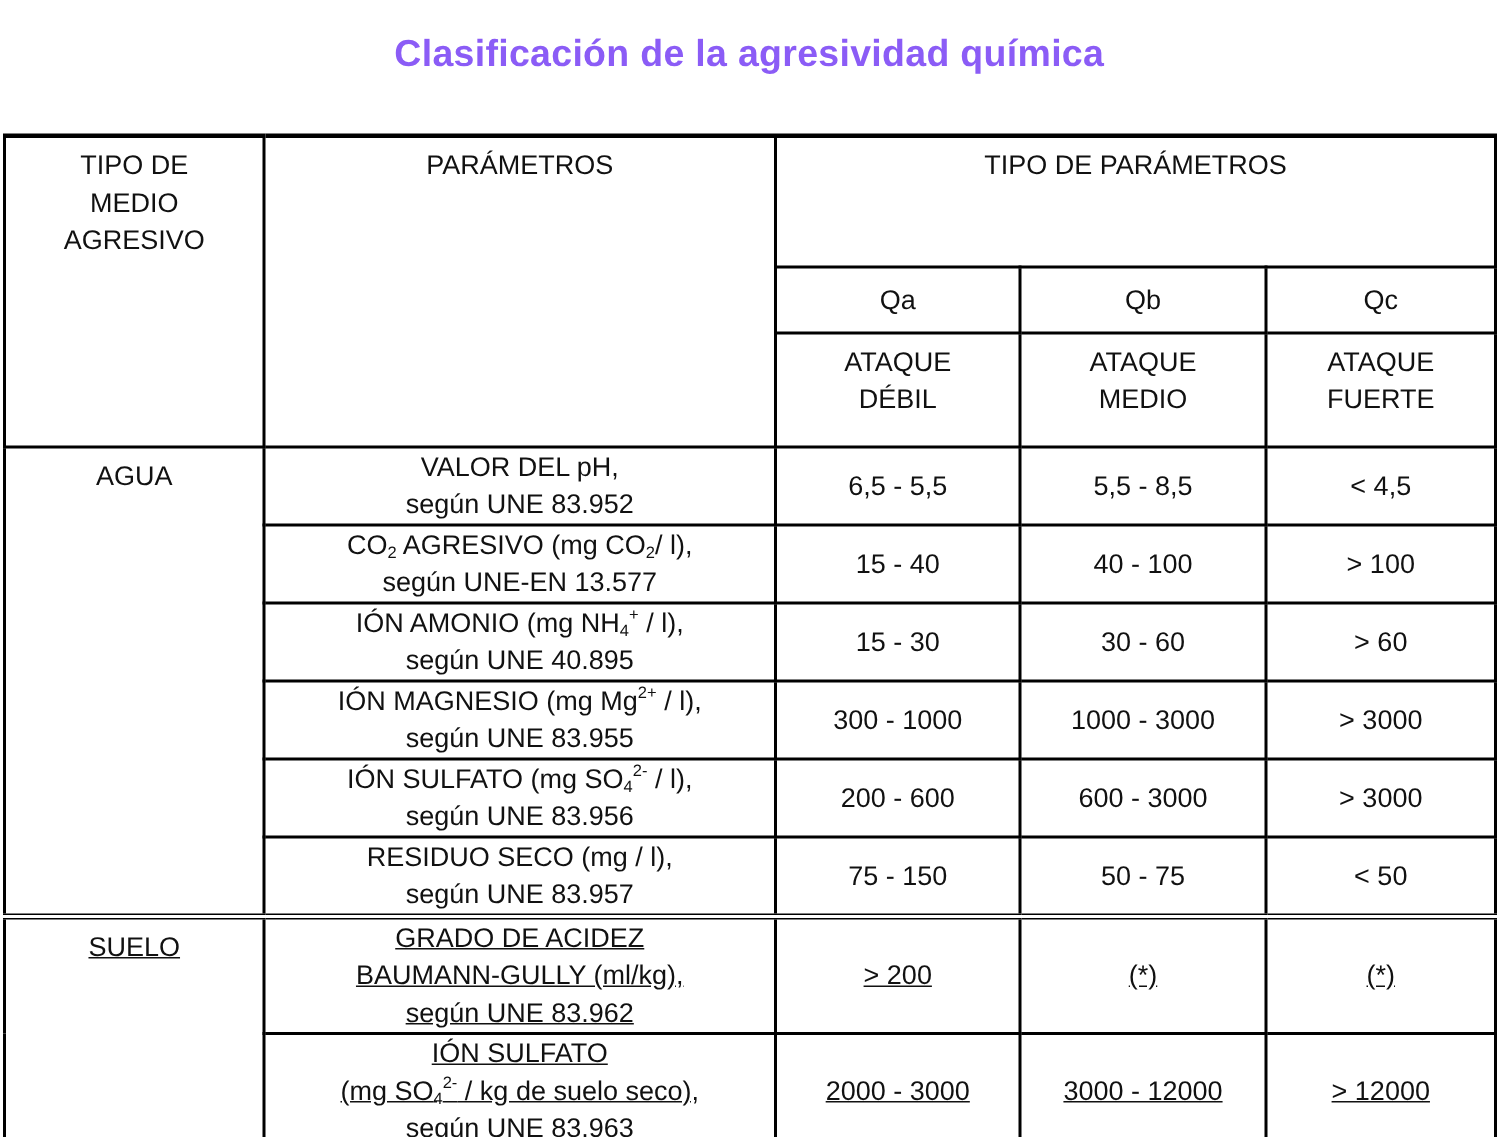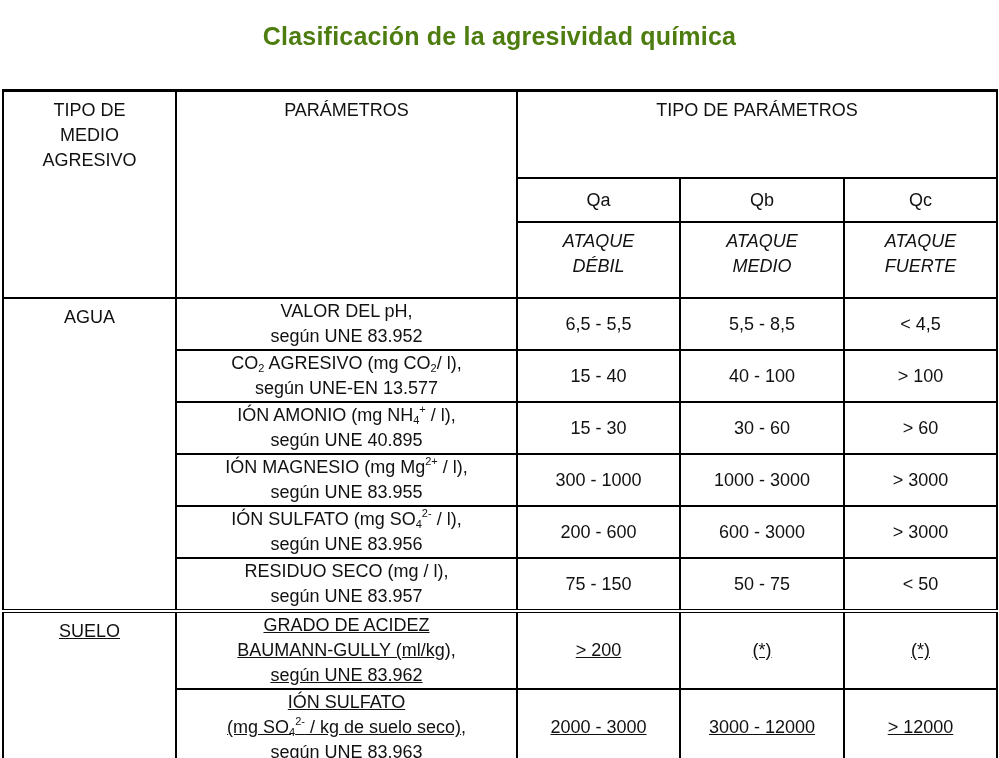--- a/index.html
+++ b/index.html
@@ -16,21 +16,21 @@
       color: #111111;
     }
     .title {
       position: absolute;
       top: 22px;
       left: 0;
       width: 999px;
       text-align: center;
       font-size: 25px;
       font-weight: bold;
-      color: #4d7c0f;
+      color: #8b5cf6;
       letter-spacing: 0.2px;
     }
     table.grid {
       position: absolute;
       top: 89px;
       left: 2px;
       width: 994px;
       border-collapse: collapse;
       table-layout: fixed;
       font-size: 18px;
@@ -39,21 +39,21 @@
       border: 2px solid #000000;
       text-align: center;
       padding: 0;
       line-height: 25px;
       margin-left: 12px;
     }
     table.grid tr.top-border td { border-top-width: 3px; }
     table.grid td.vtop { vertical-align: top; padding-top: 6px; }
     .hdr-exp { height: 79px; vertical-align: top !important; padding-top: 6px !important; }
     .hdr-q { height: 42px; }
-    .hdr-atk { height: 68px; vertical-align: top !important; padding-top: 6px !important; font-style: italic; }
+    .hdr-atk { height: 68px; vertical-align: top !important; padding-top: 6px !important; }
     .row-2 { height: 50px; }
     .row-3 { height: 75px; text-decoration: underline; }
     tr.section-gap td { border-top: 4px double #000000; }
     sub, sup { font-size: 11px; line-height: 0; }
     sub { vertical-align: -3px; }
     sup { vertical-align: 8px; }
     .param-line { display: block; }
   </style>
 </head>
 <body>

